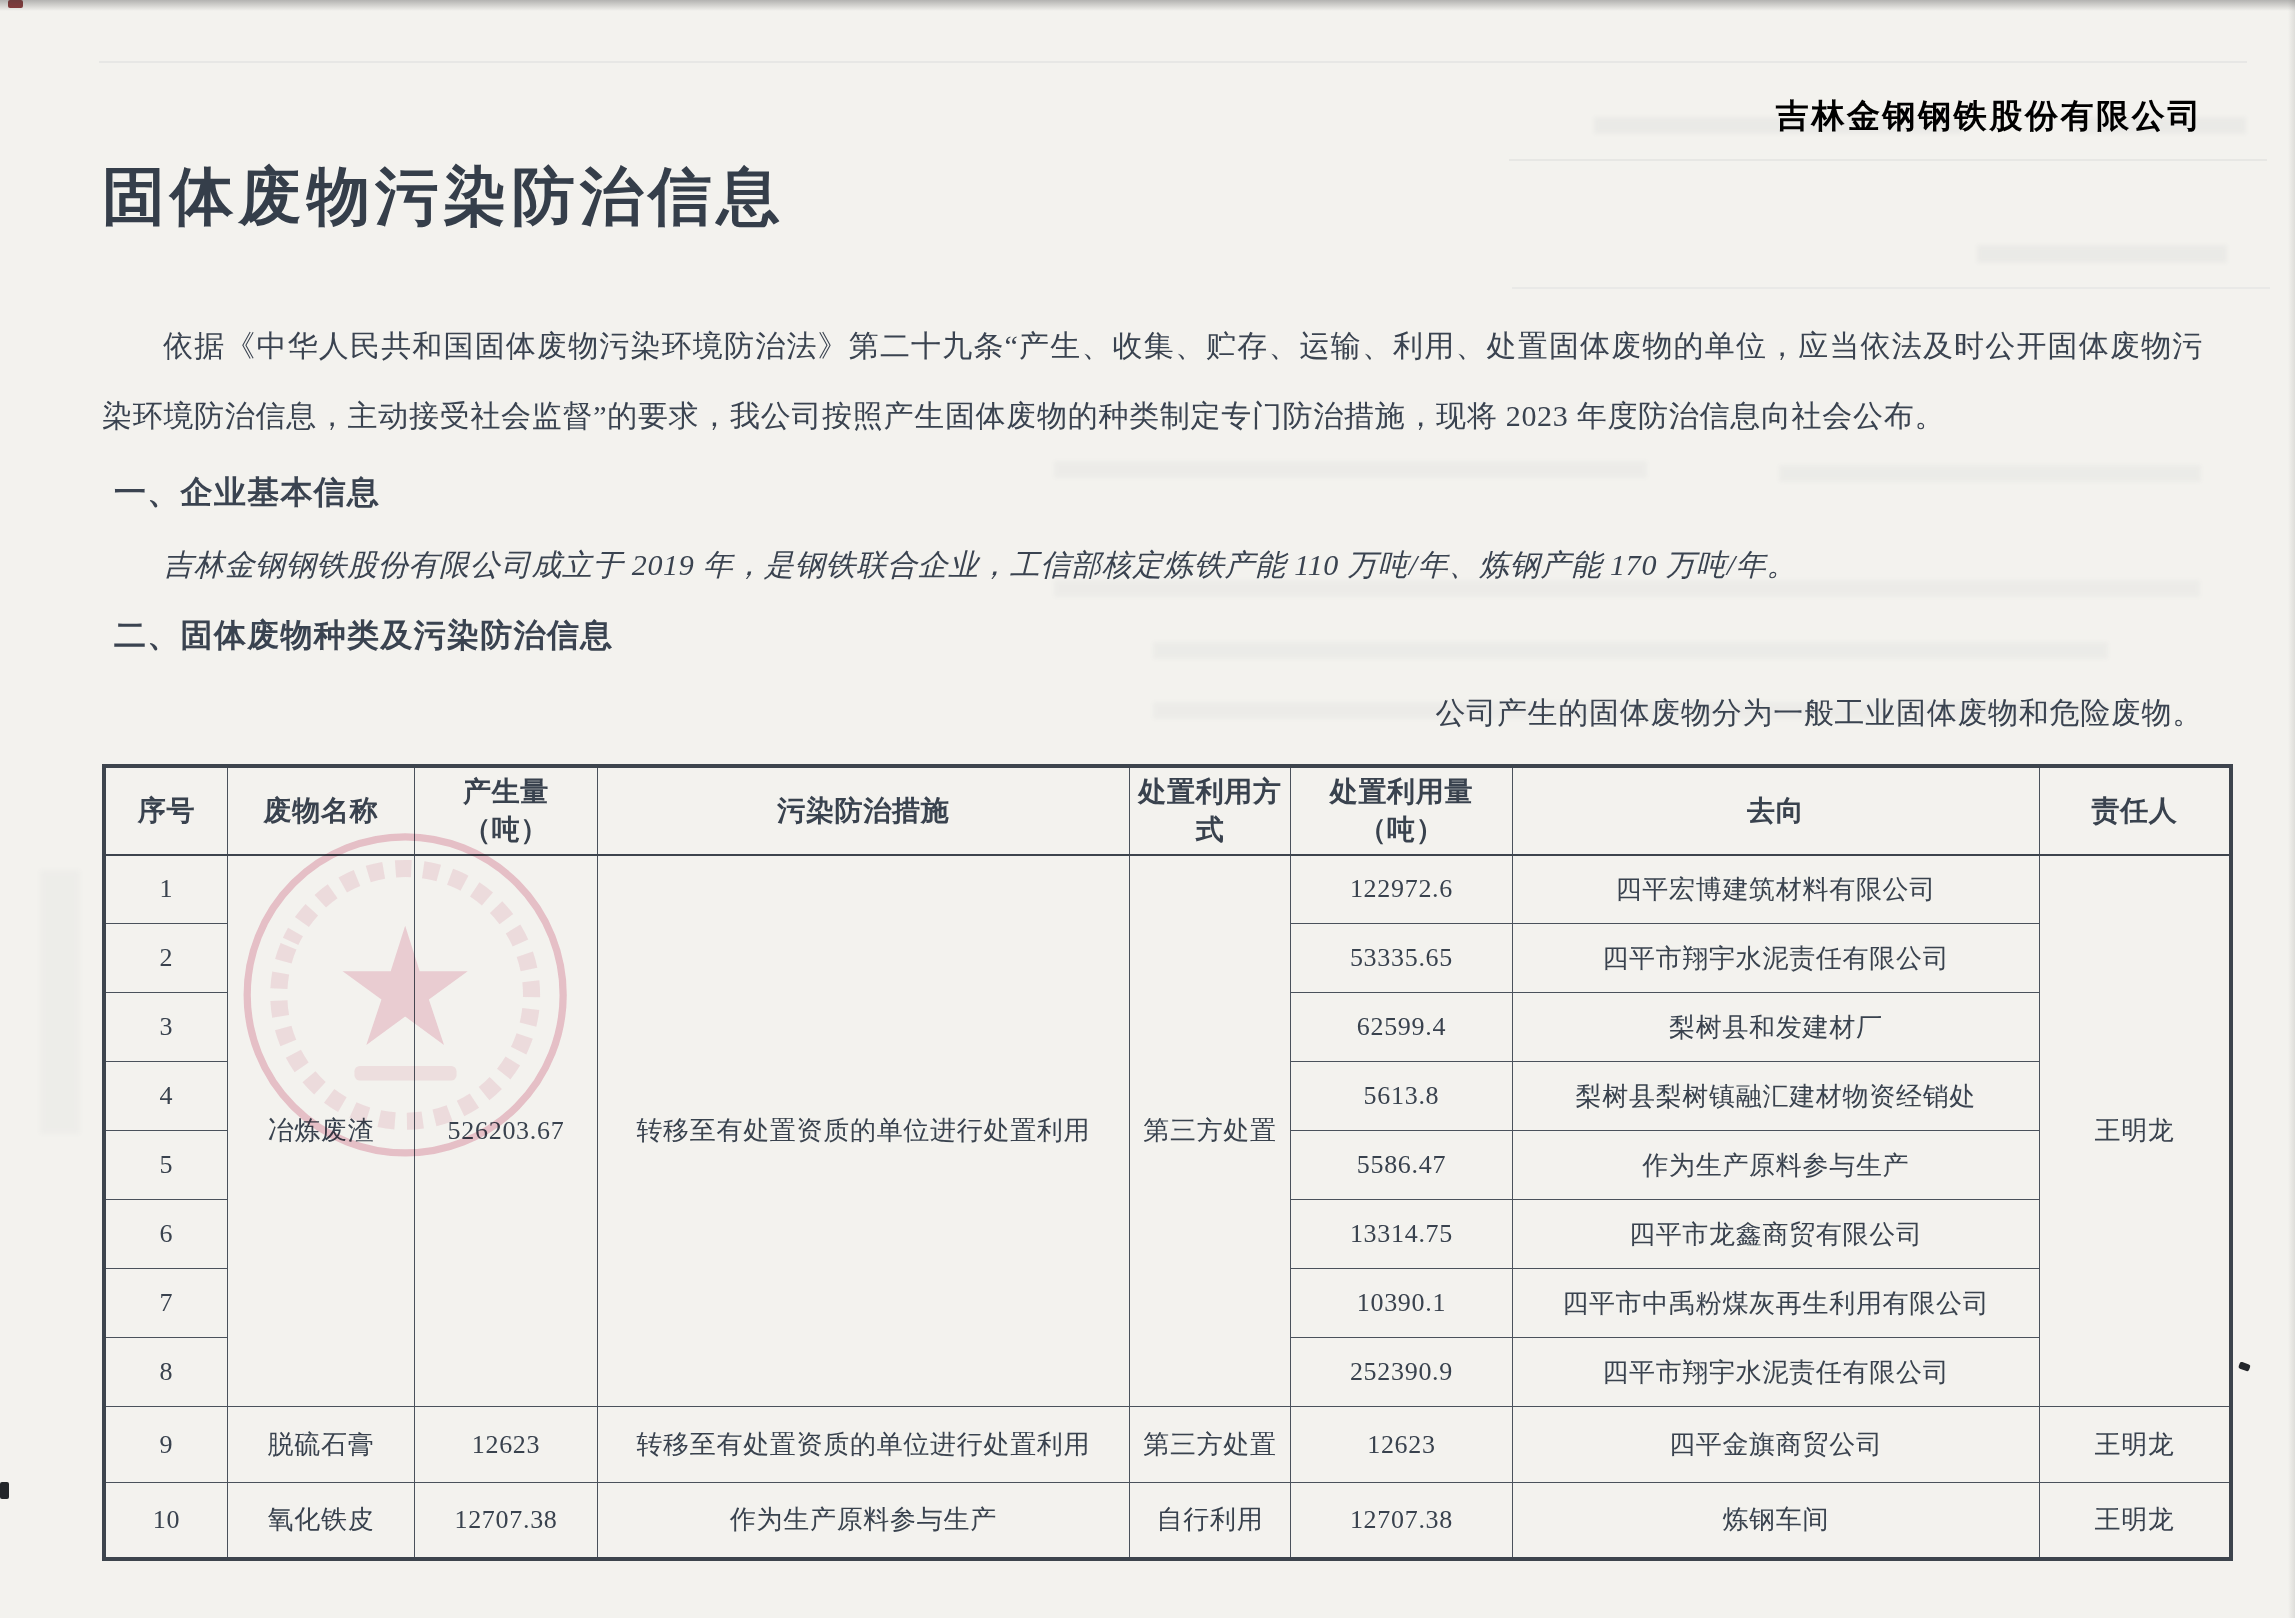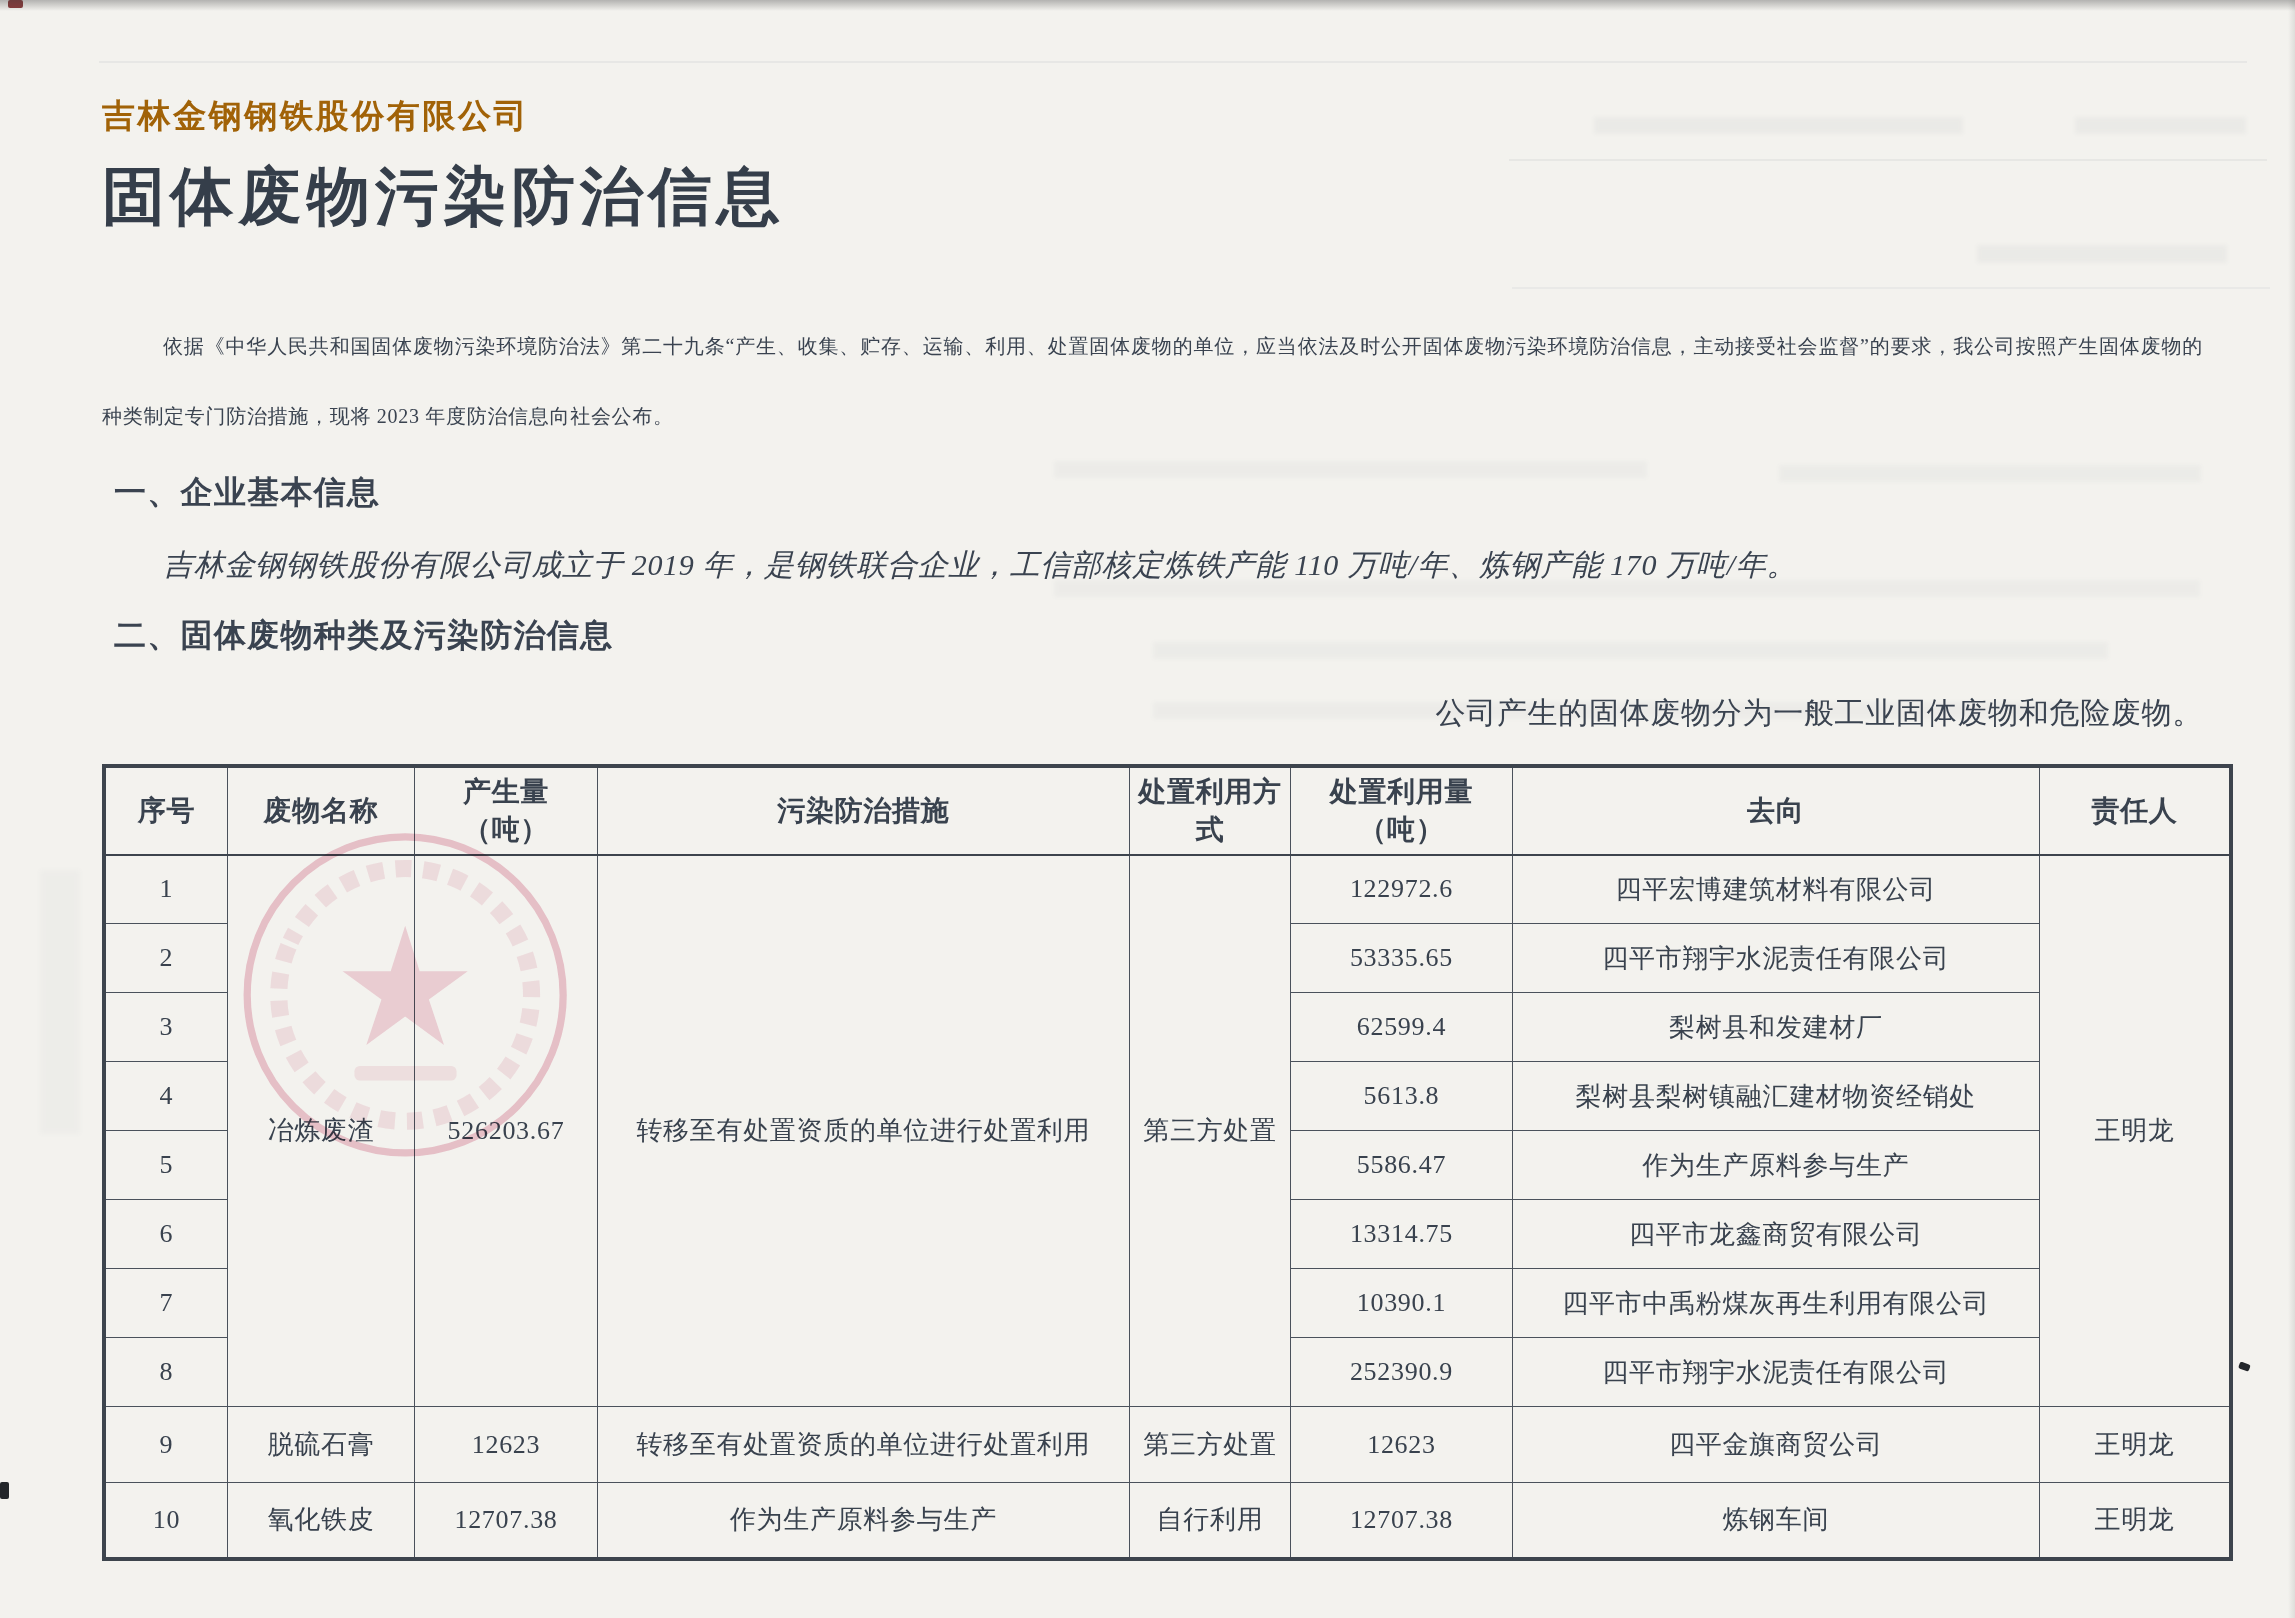--- a/index.html
+++ b/index.html
@@ -16,29 +16,29 @@
     background:linear-gradient(to bottom,rgba(60,60,62,.35),rgba(60,60,62,0));
     z-index:5;pointer-events:none;
   }
   .page::after{ 
     content:"";position:absolute;right:0;top:0;width:6.6px;height:100%;
     background:linear-gradient(to left,rgba(70,70,72,.12),rgba(70,70,72,0));
     z-index:5;pointer-events:none;
   }
   .doc{position:relative;padding:94px 92px 0 102px;z-index:2;}
   .company{
-    font-size:33px;font-weight:bold;text-align:left;
-    letter-spacing:2.6px;margin:0 0 14.5px 0;color:#a16207;
+    font-size:33px;font-weight:bold;text-align:right;
+    letter-spacing:2.6px;margin:0 0 14.5px 0;color:#000000;
   }
   .title{
     font-size:63px;font-weight:bold;text-align:left;
     letter-spacing:5.3px;margin:0 0 71px 0;color:#353e4a;
   }
   .intro{
-    font-size:20px;line-height:70px;margin:0;text-indent:61px;
+    font-size:30px;line-height:70px;margin:0;text-indent:61px;
     text-align:justify;letter-spacing:0.7px;
   }
   .sec-heading{
     font-size:32px;font-weight:bold;margin:20px 0 0 12px;letter-spacing:1.3px;
   }
   .sec-body{
     font-size:30px;margin:20px 0 0 0;text-indent:61px;letter-spacing:0.7px;line-height:59px;font-style:italic;
   }
   .plain{
     font-size:30px;margin:28px 0 0 0;letter-spacing:0.7px;line-height:53px;text-align:right;

